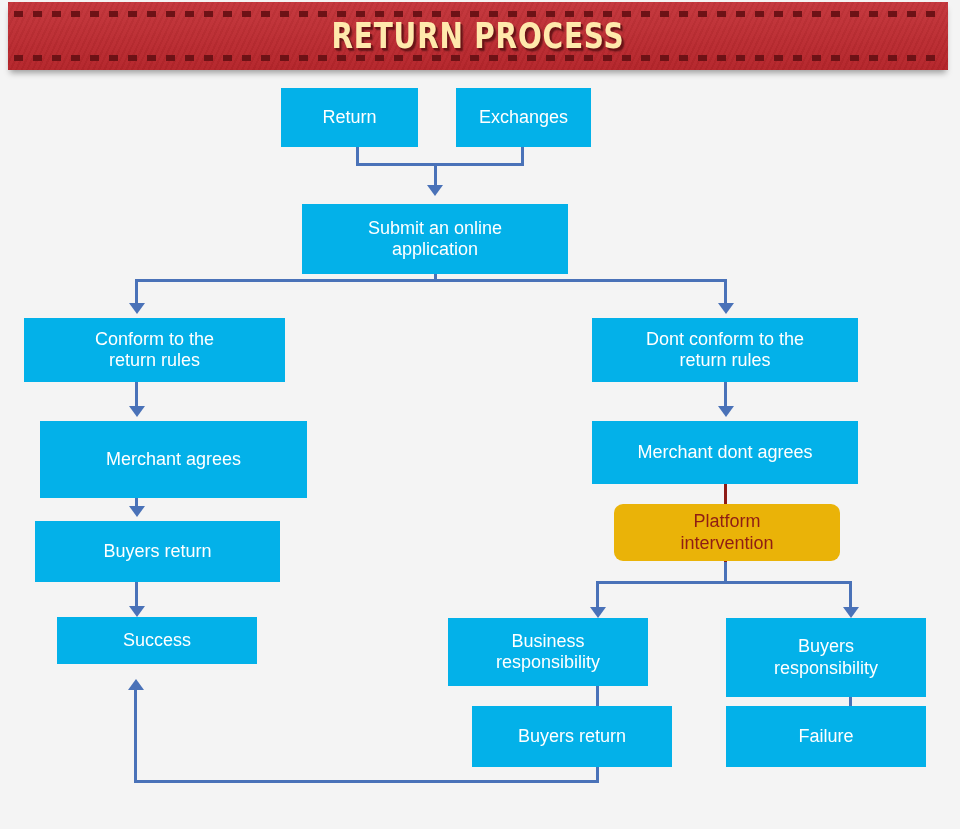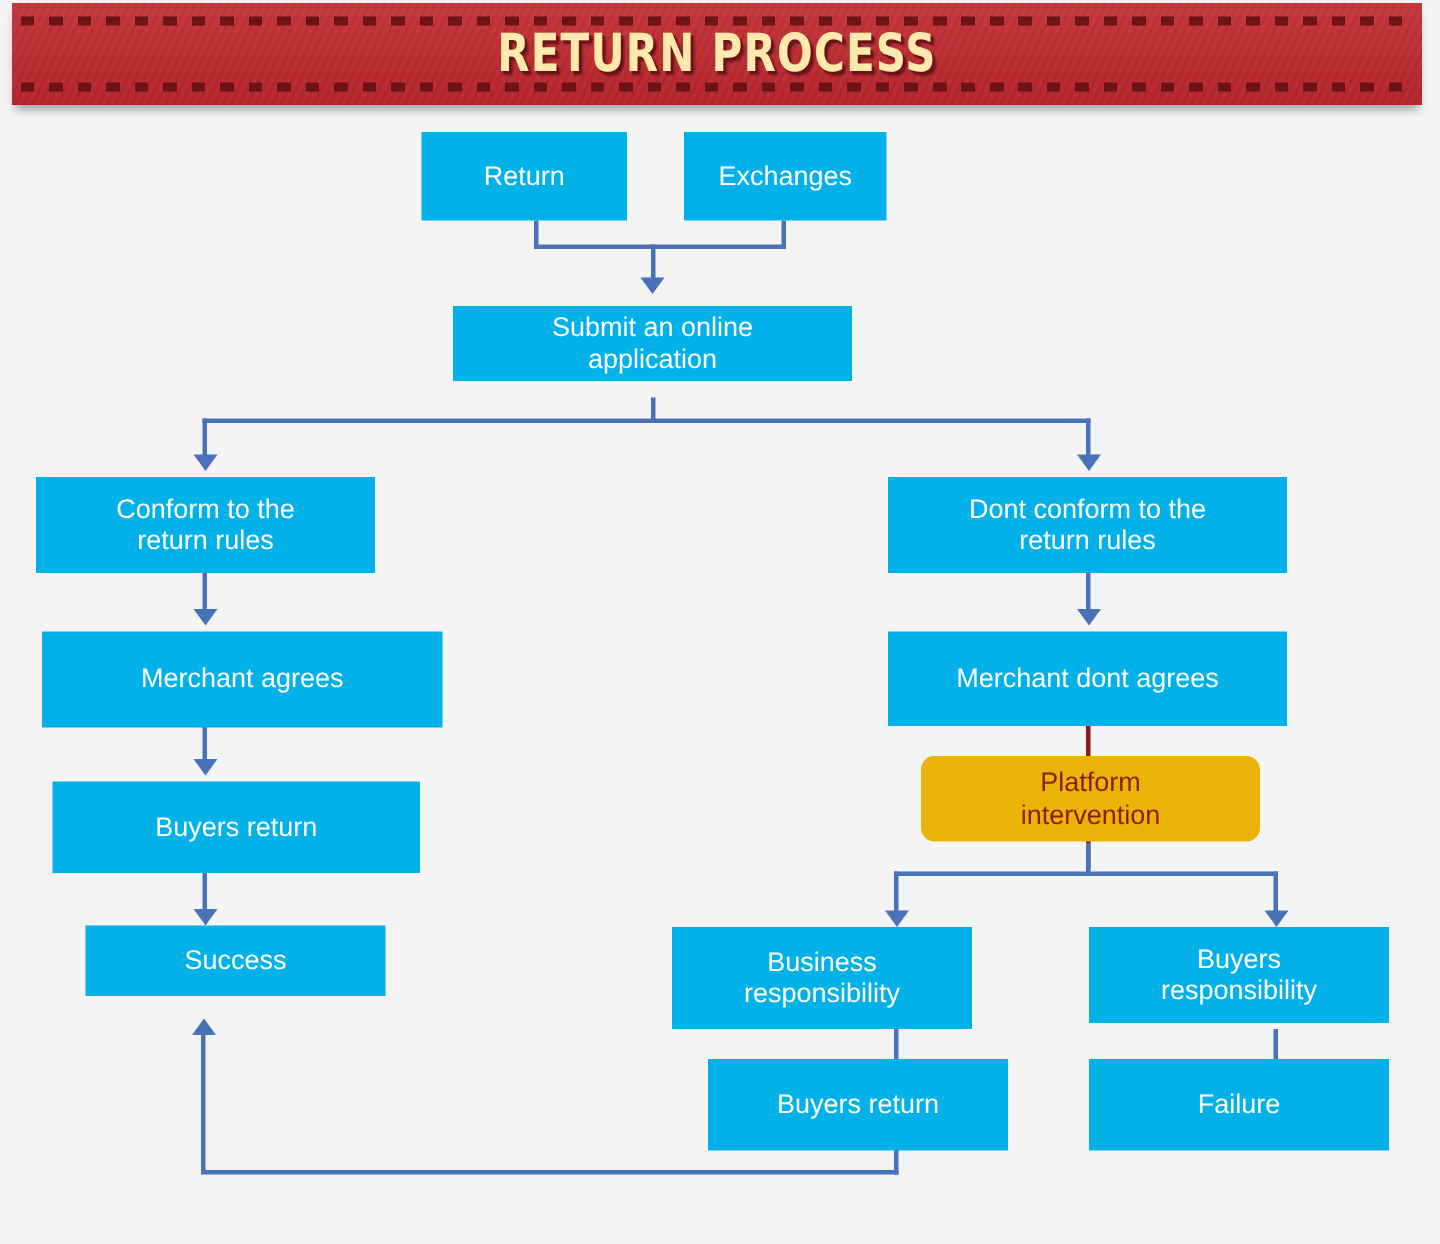--- a/index.html
+++ b/index.html
@@ -124,43 +124,43 @@
 
   <div class="seg" style="left:596px;top:766px;width:3px;height:17px;"></div>
   <div class="seg" style="left:134px;top:780px;width:465px;height:3px;"></div>
   <div class="seg" style="left:134px;top:690px;width:3px;height:92px;"></div>
   <div class="arrow up" style="left:128px;top:679px;"></div>
 
   <div class="node" style="left:456px;top:88px;width:135px;height:59px;">Exchanges</div>
 
   <div class="node" style="left:281px;top:88px;width:137px;height:59px;">Return</div>
 
-  <div class="node" style="left:302px;top:204px;width:266px;height:50px;">Submit an online
+  <div class="node" style="left:302px;top:204px;width:266px;height:70px;">Submit an online
 application</div>
 
-  <div class="node" style="left:24px;top:318px;width:226px;height:64px;">Conform to the
+  <div class="node" style="left:24px;top:318px;width:261px;height:64px;">Conform to the
 return rules</div>
 
-  <div class="node" style="left:28px;top:421px;width:267px;height:64px;">Merchant agrees</div>
+  <div class="node" style="left:40px;top:421px;width:267px;height:77px;">Merchant agrees</div>
 
   <div class="node" style="left:35px;top:521px;width:245px;height:61px;">Buyers return</div>
 
   <div class="node" style="left:57px;top:617px;width:200px;height:47px;">Success</div>
 
   <div class="node" style="left:592px;top:318px;width:266px;height:64px;">Dont conform to the
 return rules</div>
 
   <div class="node" style="left:592px;top:421px;width:266px;height:63px;">Merchant dont agrees</div>
 
   <div class="node yellow" style="left:614px;top:504px;width:226px;height:57px;">Platform
 intervention</div>
 
   <div class="node" style="left:448px;top:618px;width:200px;height:68px;">Business
 responsibility</div>
 
   <div class="node" style="left:472px;top:706px;width:200px;height:61px;">Buyers return</div>
 
-  <div class="node" style="left:726px;top:618px;width:200px;height:64px;">Buyers
+  <div class="node" style="left:726px;top:618px;width:200px;height:79px;">Buyers
 responsibility</div>
 
   <div class="node" style="left:726px;top:706px;width:200px;height:61px;text-align:center;">Failure</div>
 
 </div>
 
 </body></html>

